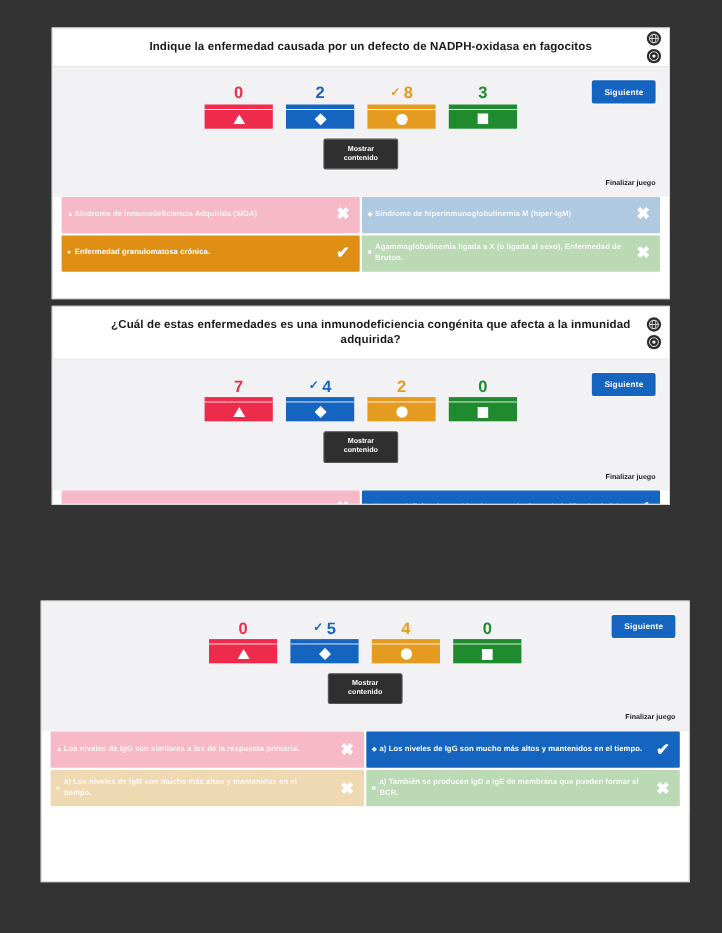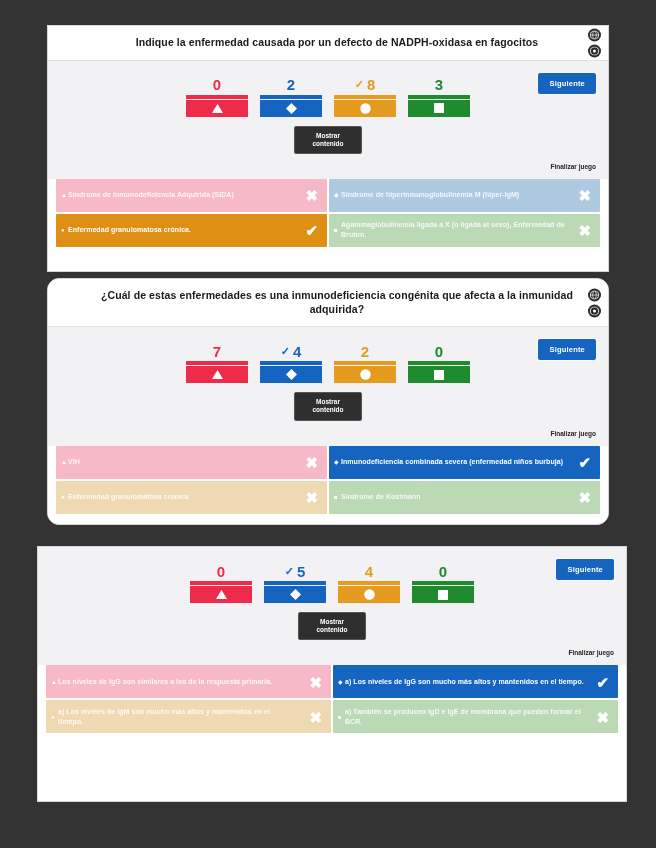--- a/index.html
+++ b/index.html
@@ -277,21 +277,21 @@
           <span class="ans-text">Enfermedad granulomatosa crónica.</span>
           <span class="ans-mark">✔</span>
         </div>
         <div class="ans faded" style="background:#bcd9b6">
           <span class="ans-marker">■</span>
           <span class="ans-text">Agammaglobulinemia ligada a X (o ligada al sexo), Enfermedad de Bruton.</span>
           <span class="ans-mark">✖</span>
         </div>
       </div>
     </div>
-    <div class="panel" style="left: 47px; top: 278px; width: 562px; height: 247px; border-radius: 12px;">
+    <div class="panel" style="left: 47px; top: 278px; width: 562px; height: 181px;">
       <div class="q-header">
         <div class="q-text">¿Cuál de estas enfermedades es una inmunodeficiencia congénita que afecta a la inmunidad adquirida?</div>
         <div class="hdr-icons">
           <span class="circ-icon">
             <svg width="9" height="9" viewBox="0 0 12 12">
               <circle cx="6" cy="6" r="5.4" fill="none" stroke="#fff" stroke-width="1.1"></circle>
               <ellipse cx="6" cy="6" rx="2.4" ry="5.4" fill="none" stroke="#fff" stroke-width=".9"></ellipse>
               <line x1="0.7" y1="6" x2="11.3" y2="6" stroke="#fff" stroke-width=".9"></line>
             </svg>
           </span>

